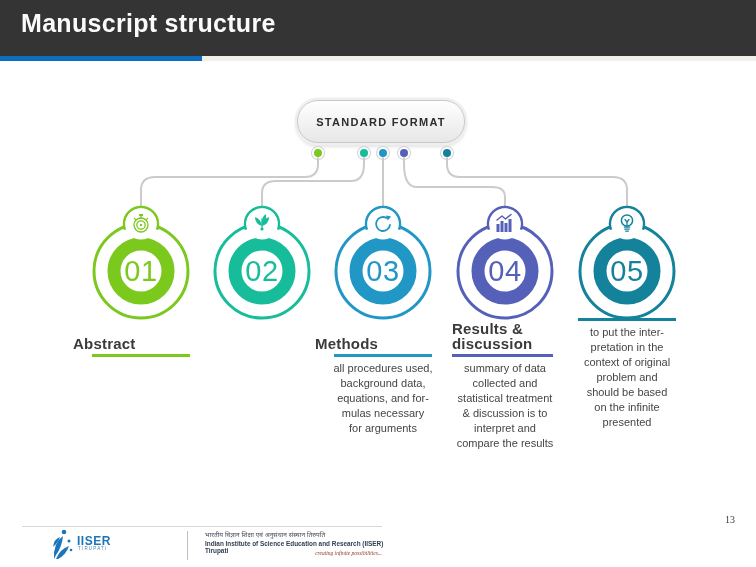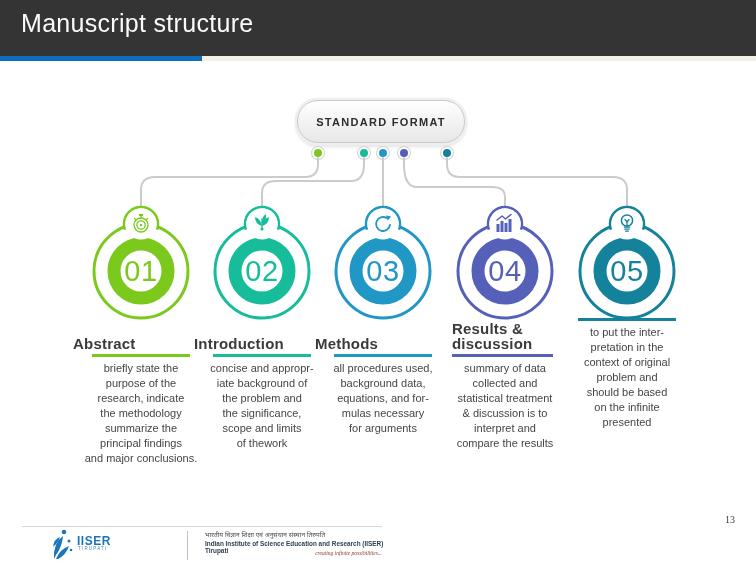--- a/index.html
+++ b/index.html
@@ -8,21 +8,21 @@
     background:#ffffff; overflow:hidden;
     font-family:"Liberation Sans", sans-serif;
   }
   
   .header {
     position:absolute; left:0; top:0; width:756px; height:56px;
     background:#343434;
   }
   .header h1 {
     margin:0; position:absolute; left:21px; top:9px;
-    font-size:25px; font-weight:400; color:#fafafa; letter-spacing:0.3px;
+    font-size:25px; font-weight:700; color:#fafafa; letter-spacing:0.3px;
   }
   .accent-blue { position:absolute; left:0; top:56px; width:202px; height:5px; background:#0d6ebf; }
   .accent-beige { position:absolute; left:202px; top:56px; width:554px; height:5px; background:#f1efe8; }
 
   
   .pill {
     position:absolute; left:297px; top:100px; width:166px; height:41px;
     border-radius:21px; border:1px solid #c9c9c9;
     background:linear-gradient(#ffffff, #e7e7e7);
     box-shadow:0 0 0 2.5px #efefef, 0 3px 4px rgba(0,0,0,0.18);
@@ -189,41 +189,22 @@
       <line class="icon-stroke" x1="-1.3" y1="8.2" x2="1.3" y2="8.2"></line>
     </g>
     <text class="badge-num" x="55" y="67">05</text>
   </svg>
 
   <div class="col c1" style="left:73px">
     <div class="title-wrap">
         <div class="title">Abstract</div>
       </div>
     <div class="underline"></div>
-    <div class="body">briefly state the
-purpose of the
-research, indicate
-the  methodology
-summarize  the
-principal findings
-and major conclusions.</div>
-  </div>
-
-  <div class="col c2" style="left:194px">
-    <div class="title-wrap">
-        <div class="title">Introduction</div>
-      </div>
-    <div class="underline"></div>
-    <div class="body">concise and appropr-
-iate  background of
-the problem and
-the significance,
-scope and limits
-of thework</div>
-  </div>
+  </div>
+
 
   <div class="col c4" style="left:437px">
     <div class="title-wrap">
         <div class="title">Results &amp;
 discussion</div>
       </div>
     <div class="underline"></div>
     <div class="body">summary of data
 collected and
 statistical treatment

